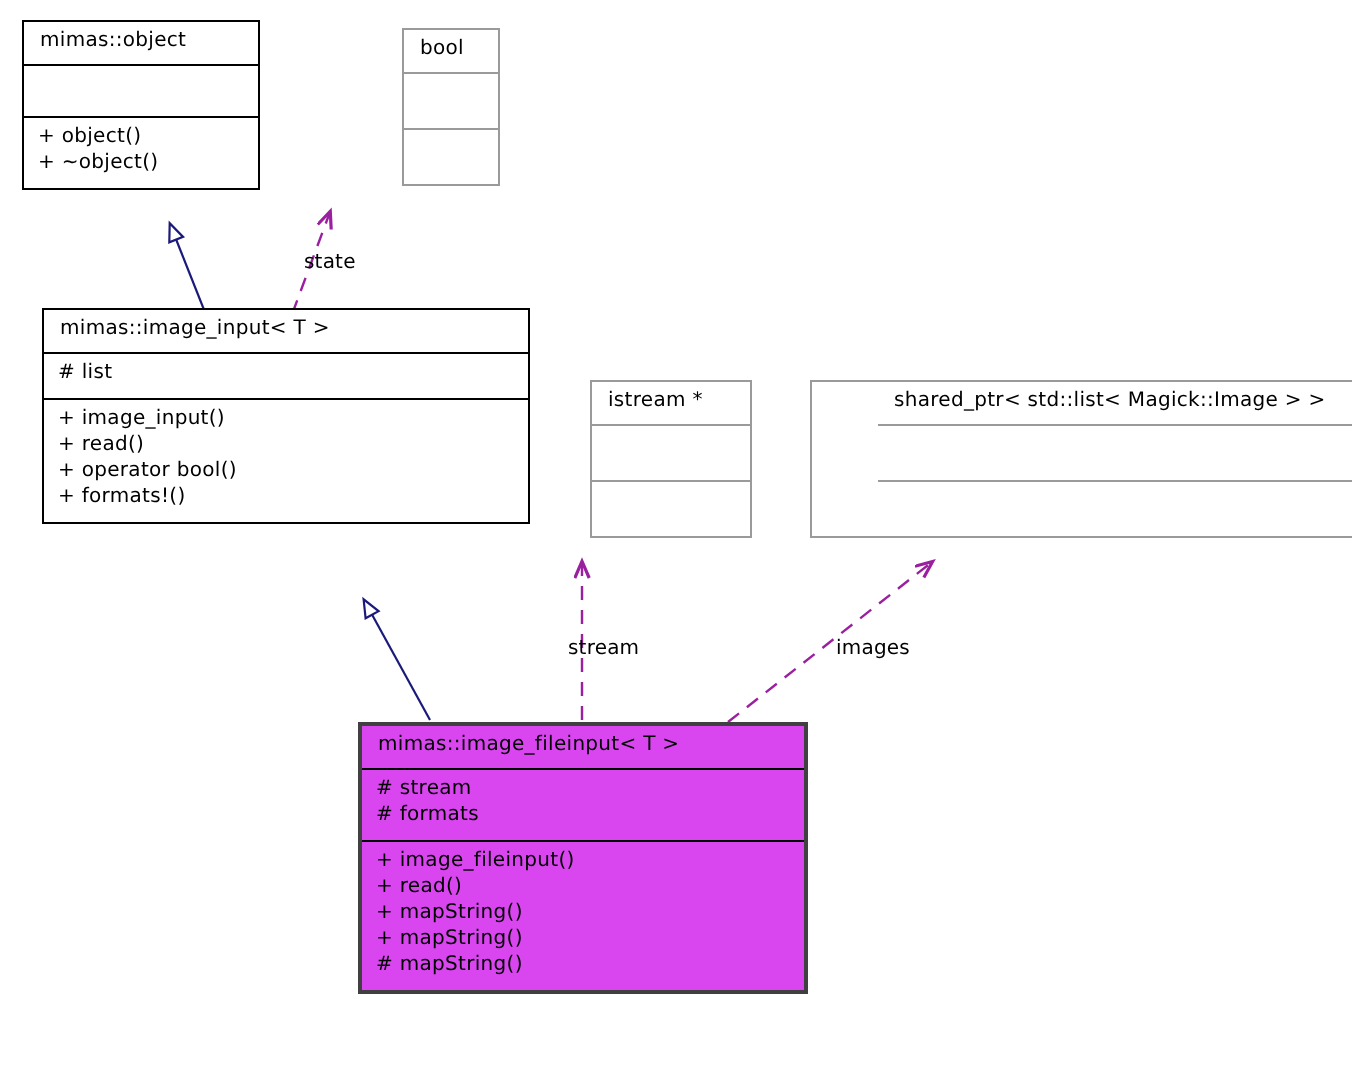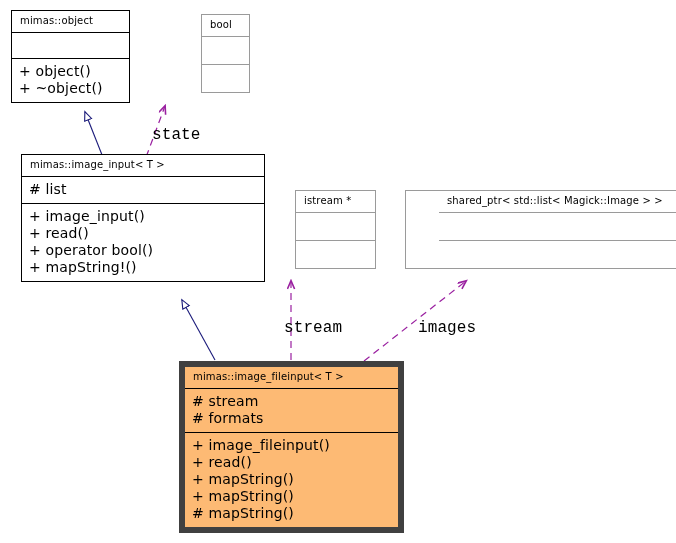--- a/index.html
+++ b/index.html
@@ -36,22 +36,22 @@
     font-size: 11px;
     line-height: 1.0;
     color: #000000;
   }
   .node.plain {
     border: 1px solid #9a9a9a;
     color: #000000;
     margin-left: 48px;
   }
   .node.focus {
-    background: #fdba74;
-    border: 6px solid #404040;
+    background: #d946ef;
+    border: 2px solid #404040;
   }
   .node .title {
     box-sizing: border-box;
     padding: 5px 8px 6px 8px;
     white-space: nowrap;
     font-size: 10px;
     letter-spacing: 0.15px;
   }
   .node .sep {
     height: 0;
@@ -59,34 +59,33 @@
   }
   .node.plain .sep {
     border-top: 1px solid #9a9a9a;
   }
   .node .compart {
     box-sizing: border-box;
     padding: 4px 7px 5px 7px;
   }
   .node .compart .row {
     white-space: nowrap;
-    font-size: 14px;
+    font-size: 10px;
     padding: 1px 0 2px 0;
     letter-spacing: 0.15px;
   }
   .node .compart.empty {
     padding: 0;
   }
   .edge-label {
     position: absolute;
-    font-size: 16px;
+    font-size: 10px;
     color: #000000;
     white-space: nowrap;
     letter-spacing: 0.1px;
-    font-family: Liberation Mono, monospace;
   }
 </style>
 </head>
 <body>
 
 <div id="canvas">
 
   <svg class="edges" viewBox="0 0 676 543" width="676" height="543">
     <defs>
       <marker id="hollowTriangle" markerWidth="12" markerHeight="12" refX="9.2" refY="4.5" orient="auto" markerUnits="userSpaceOnUse">
@@ -145,21 +144,21 @@
     <div class="title">mimas::image_input&lt; T &gt;</div>
     <div class="sep"></div>
     <div class="compart">
       <div class="row"># list</div>
     </div>
     <div class="sep"></div>
     <div class="compart">
       <div class="row">+ image_input()</div>
       <div class="row">+ read()</div>
       <div class="row">+ operator bool()</div>
-      <div class="row">+ mapString!()</div>
+      <div class="row">+ formats!()</div>
     </div>
   </div>
 
   <div class="node plain" style="left:247px; top:190px; width:81px;">
     <div class="title">istream *</div>
     <div class="sep"></div>
     <div class="compart empty" style="height:27px;"></div>
     <div class="sep"></div>
     <div class="compart empty" style="height:27px;"></div>
   </div>

